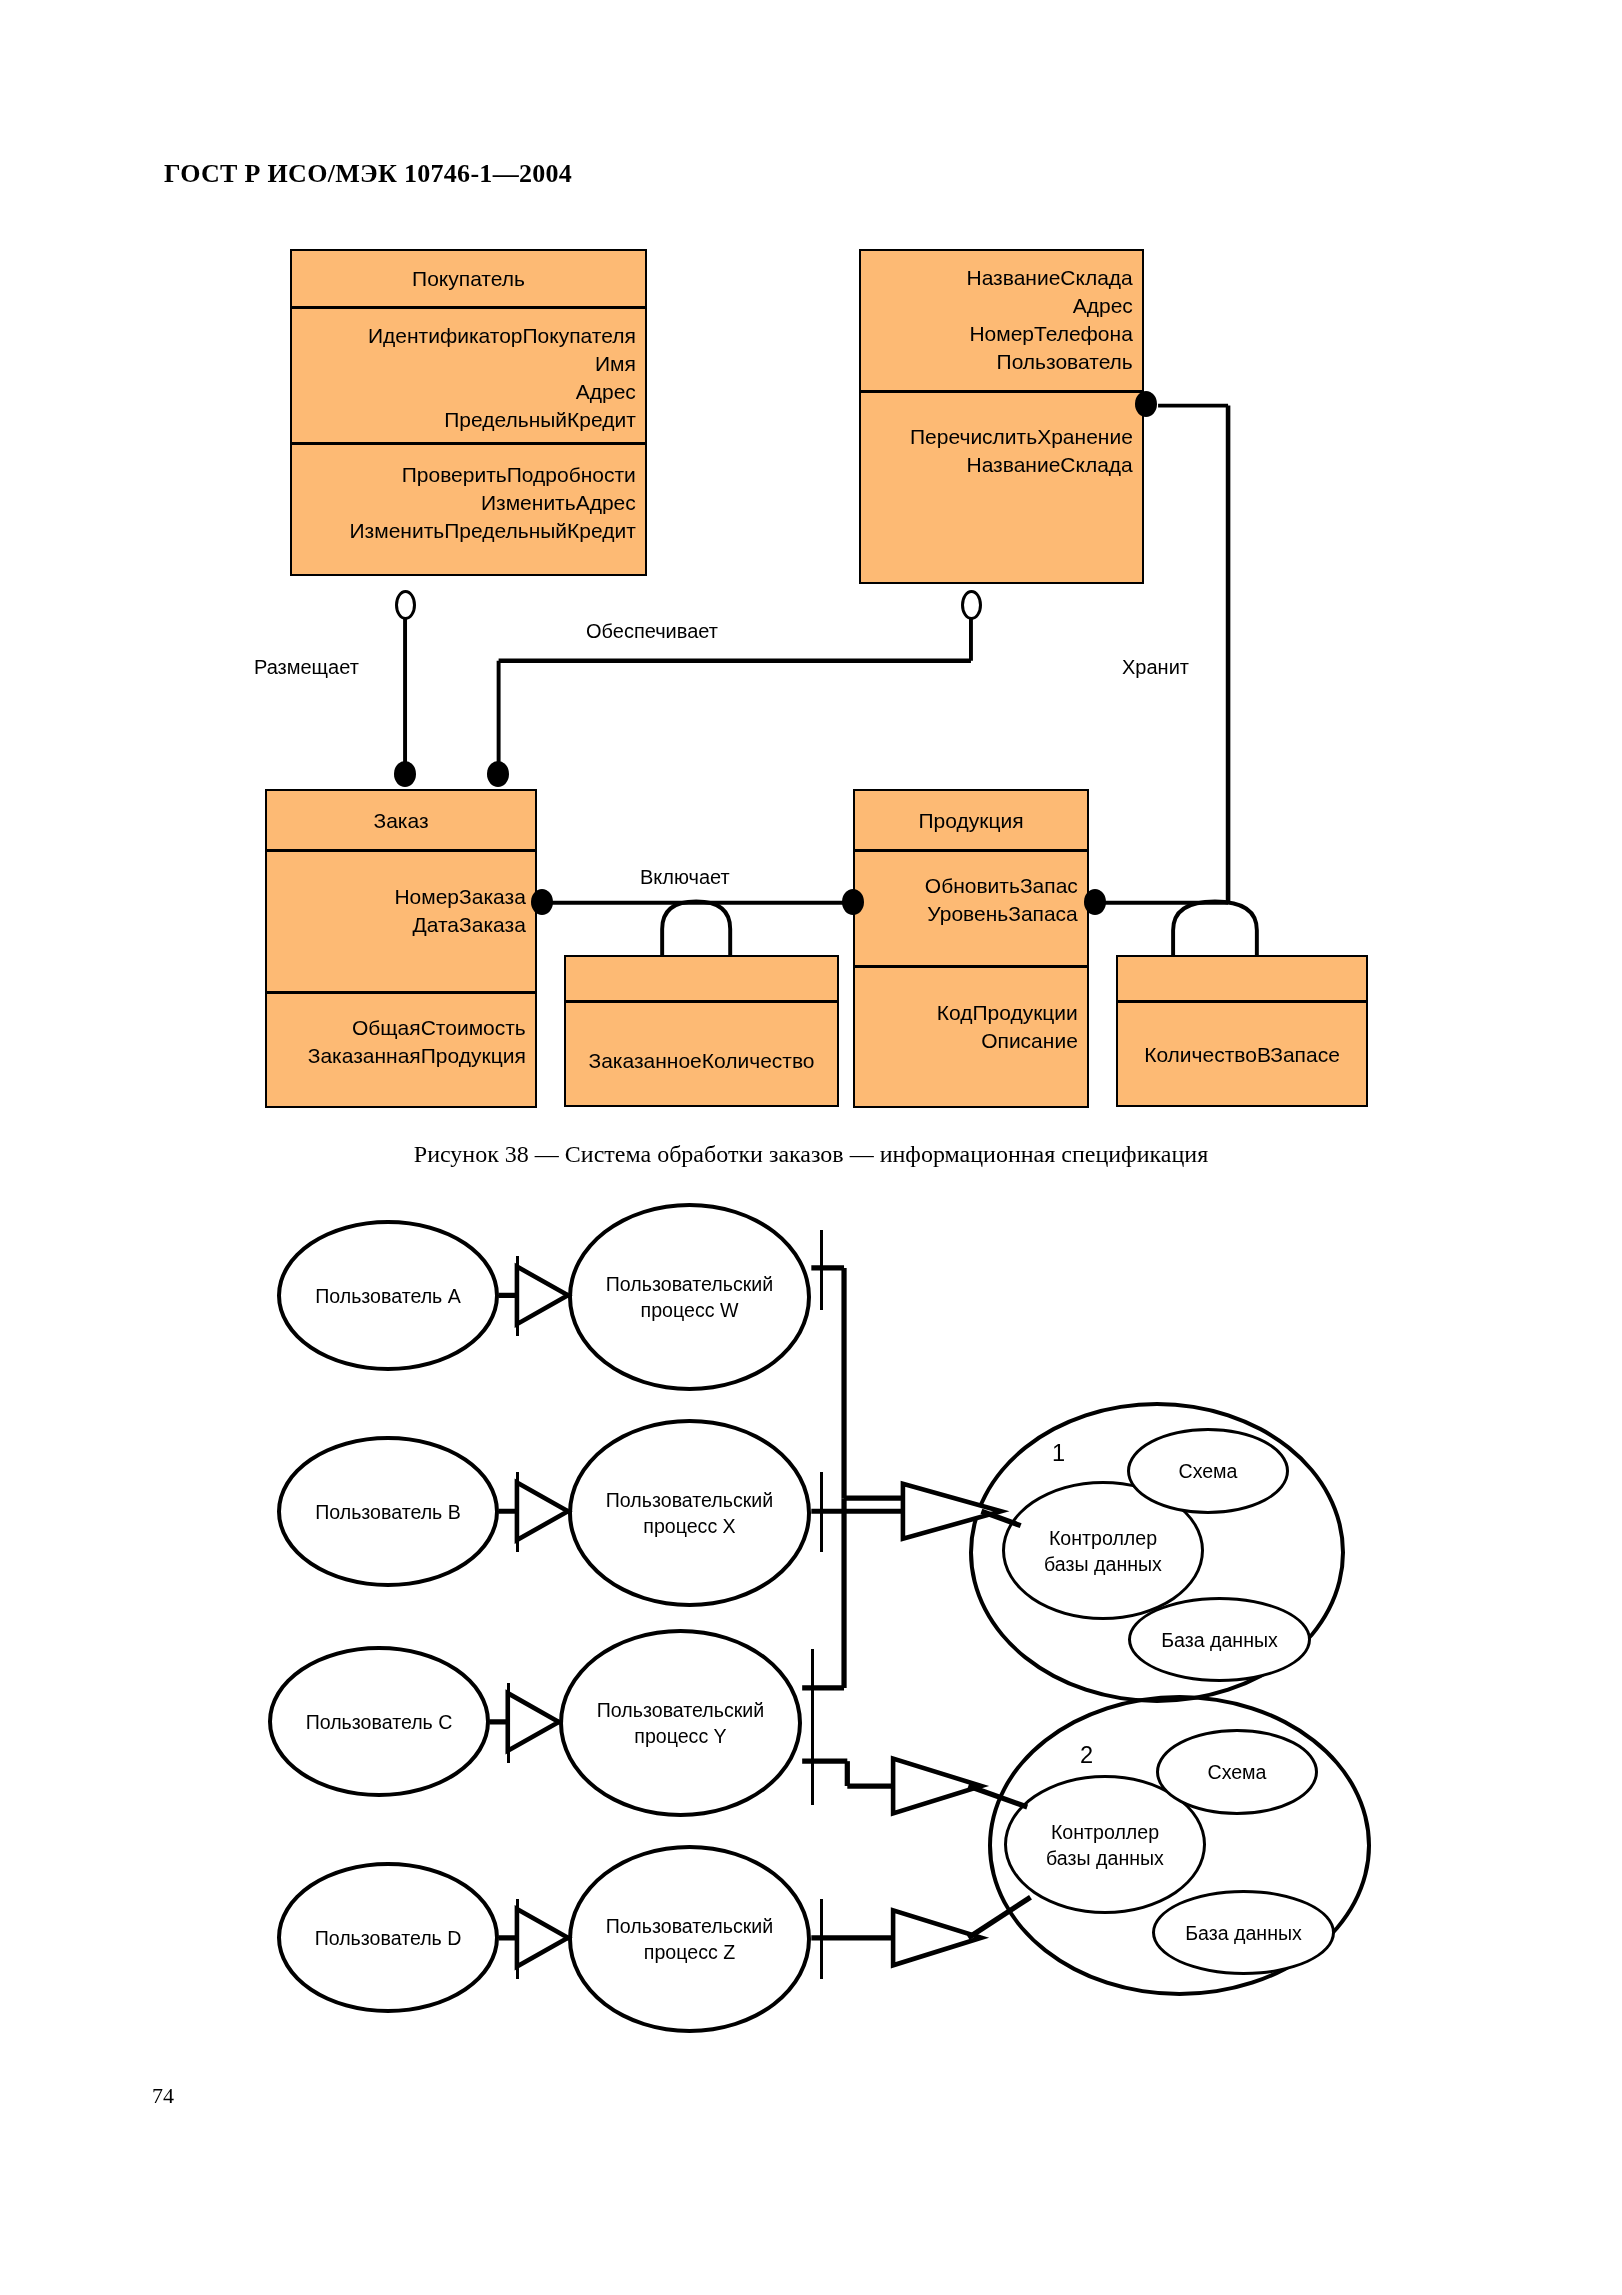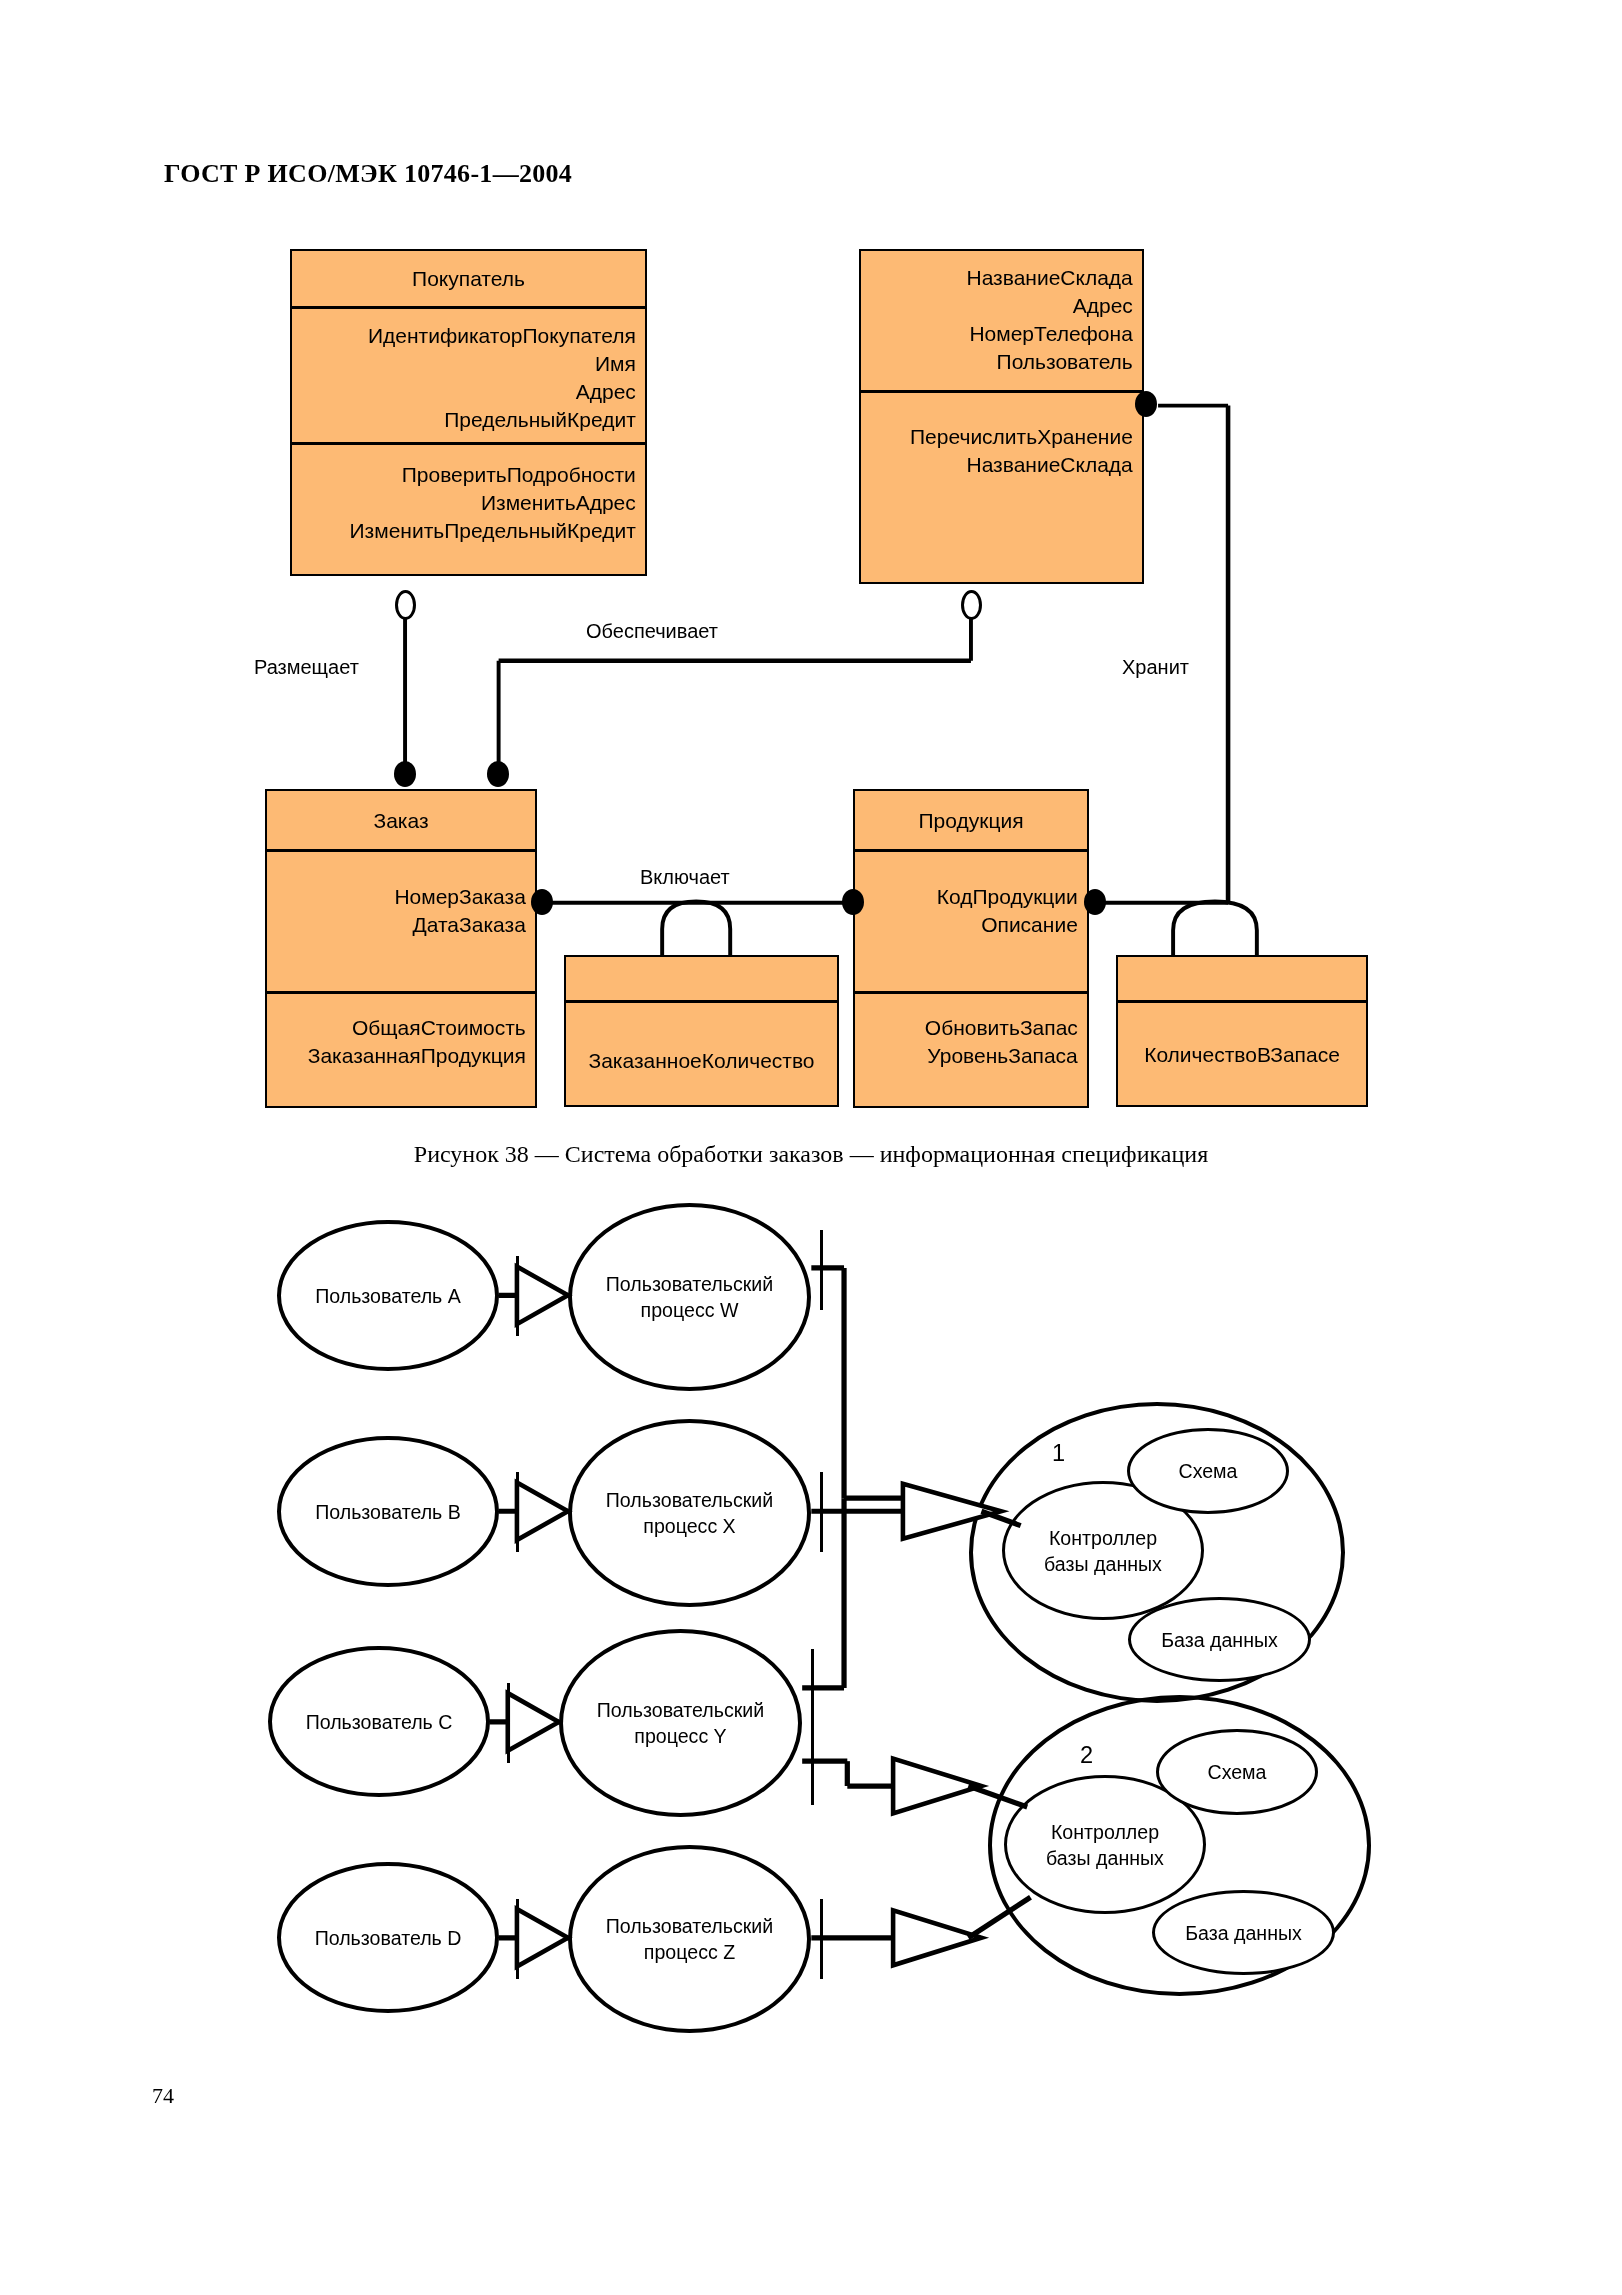--- a/index.html
+++ b/index.html
@@ -110,27 +110,27 @@
       <div>ДатаЗаказа</div>
     </div>
     <div class="band ops lead" style="height:116px;padding-top:19.6px;">
       <div>ОбщаяСтоимость</div>
       <div>ЗаказаннаяПродукция</div>
     </div>
   </div>
 
   <div class="cls" style="left:853px;top:789px;width:236px;height:319px;">
     <div class="band title" style="height:61px;">Продукция</div>
+    <div class="band ops lead" style="height:116px;padding-top:19.6px;">
+      <div>ОбновитьЗапас</div>
+      <div>УровеньЗапаса</div>
+    </div>
     <div class="band attrs" style="height:142px;justify-content:flex-start;padding-top:31px;">
       <div>КодПродукции</div>
       <div>Описание</div>
-    </div>
-    <div class="band ops lead" style="height:116px;padding-top:19.6px;">
-      <div>ОбновитьЗапас</div>
-      <div>УровеньЗапаса</div>
     </div>
   </div>
 
   <div class="cls" style="left:564px;top:955px;width:275px;height:152px;">
     <div class="band" style="height:46px;"></div>
     <div class="band center-txt" style="height:116px;">ЗаказанноеКоличество</div>
   </div>
 
   <div class="cls" style="left:1116px;top:955px;width:252px;height:152px;">
     <div class="band" style="height:46px;"></div>

